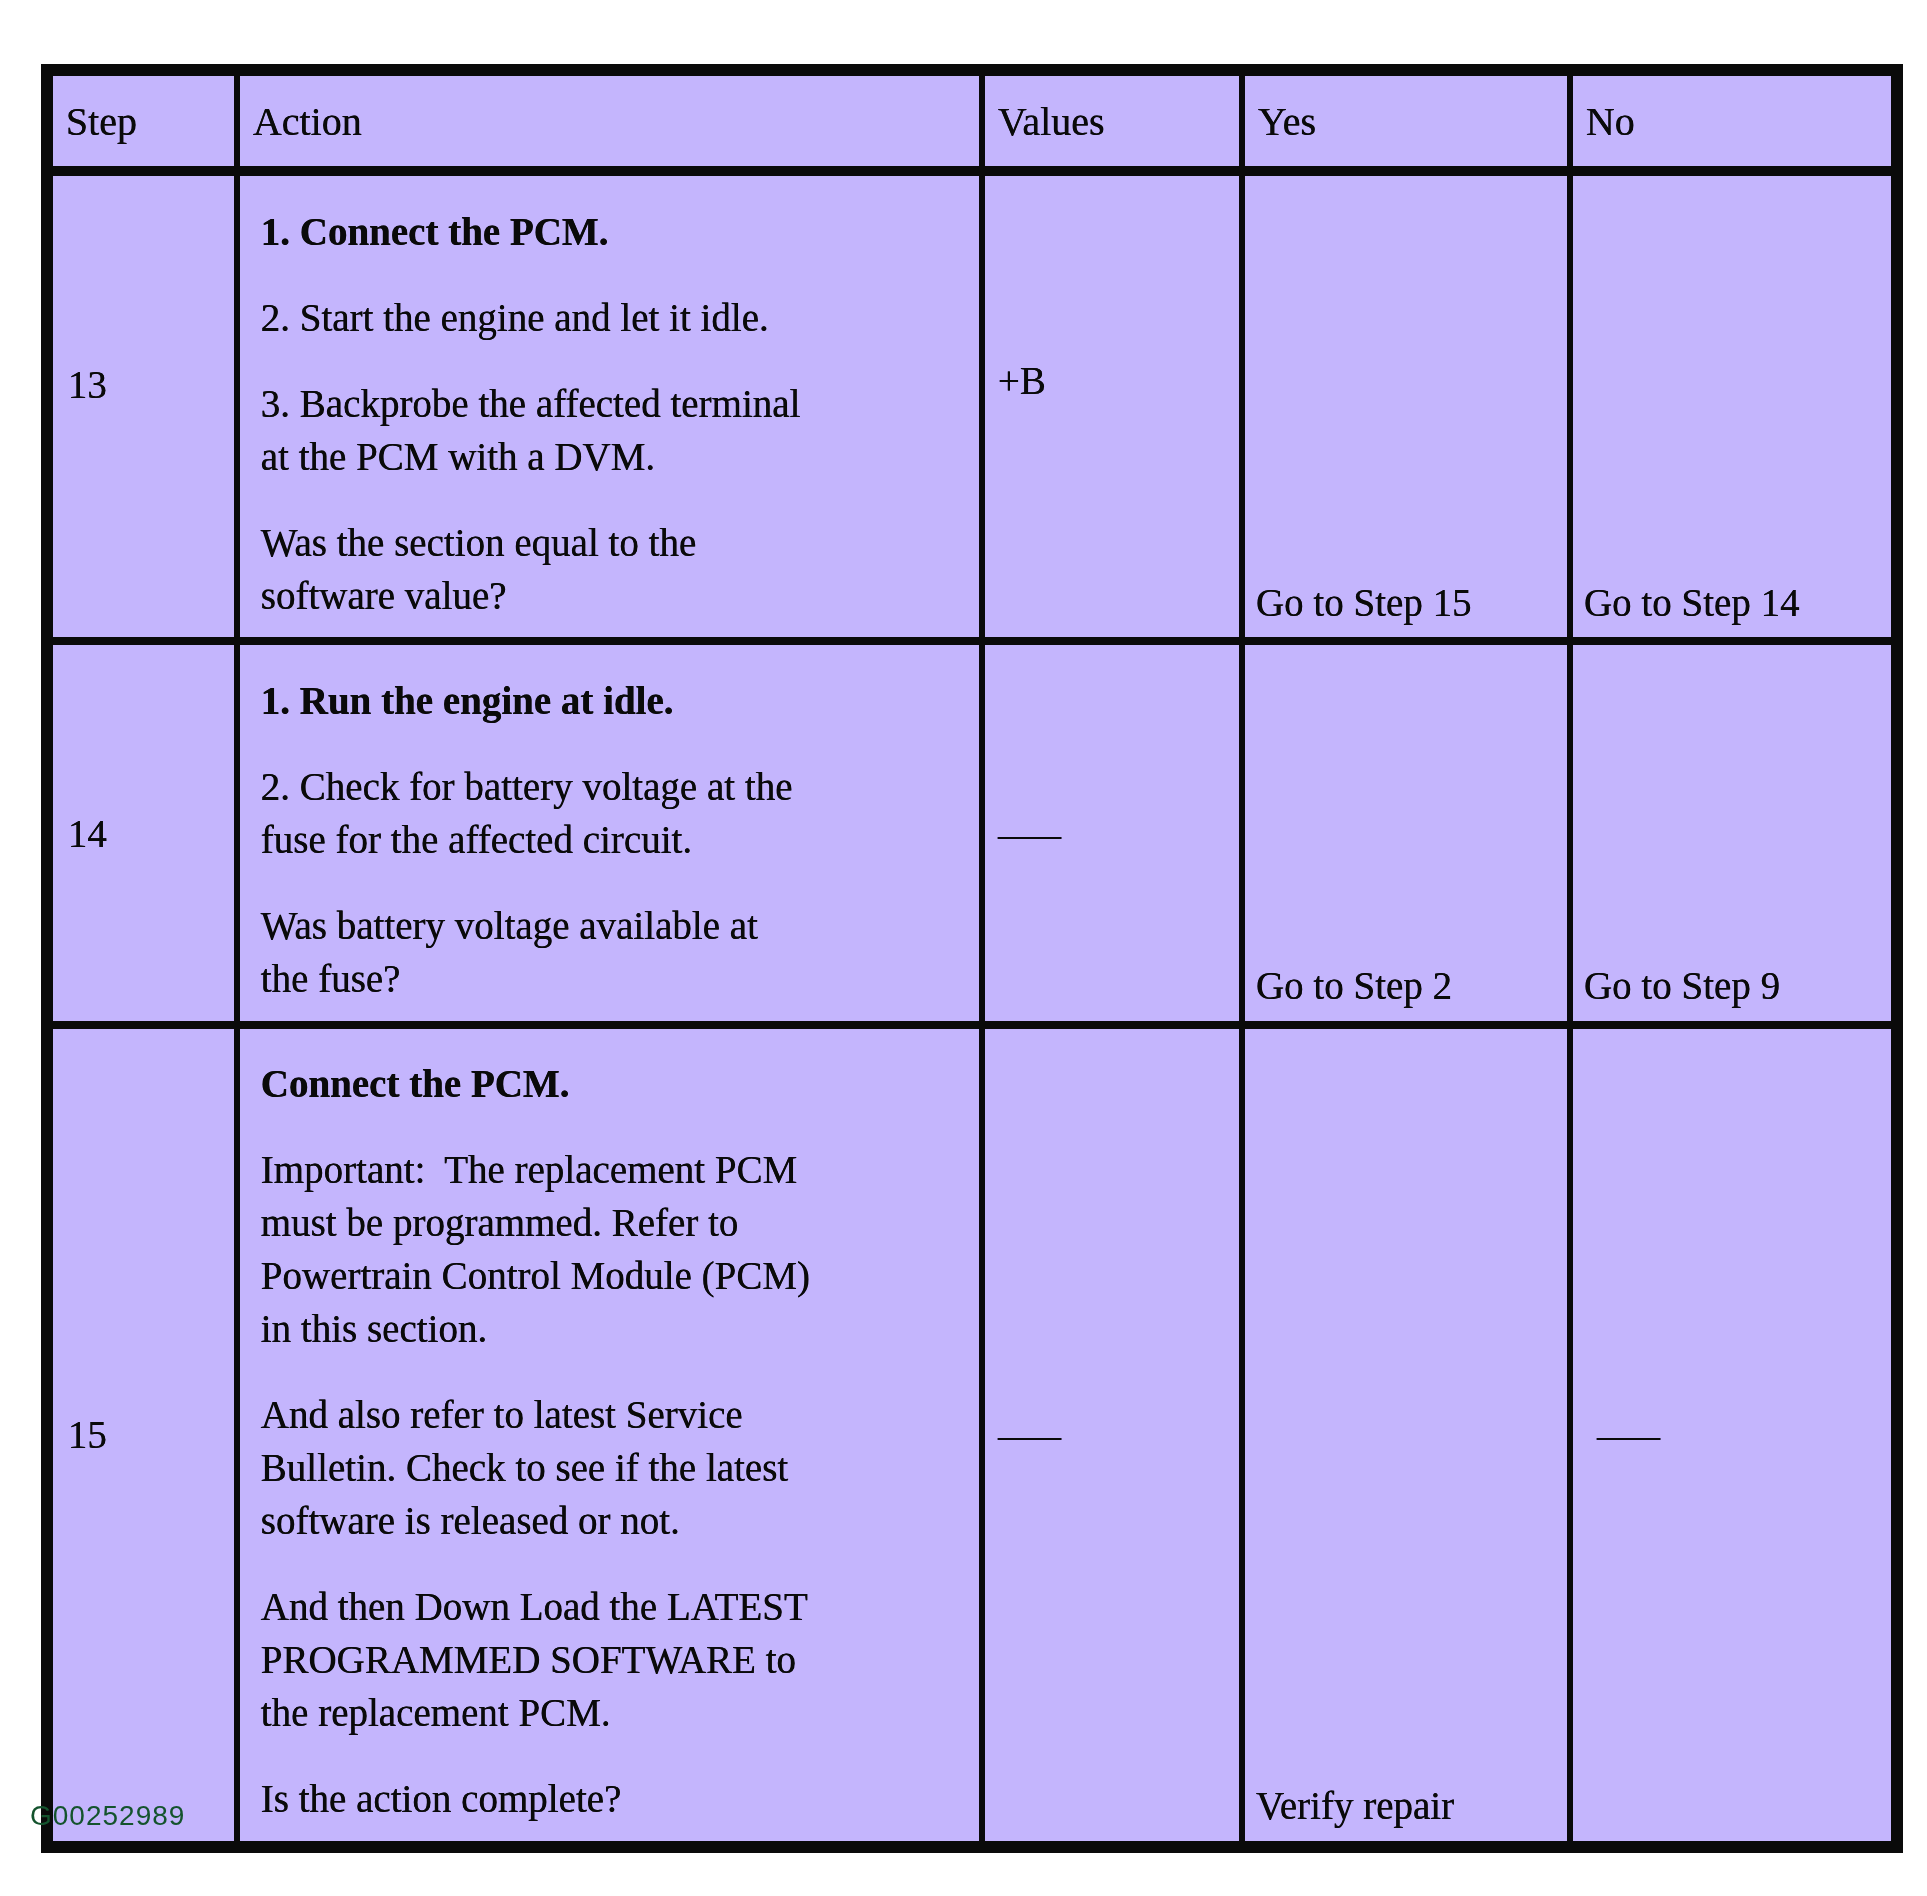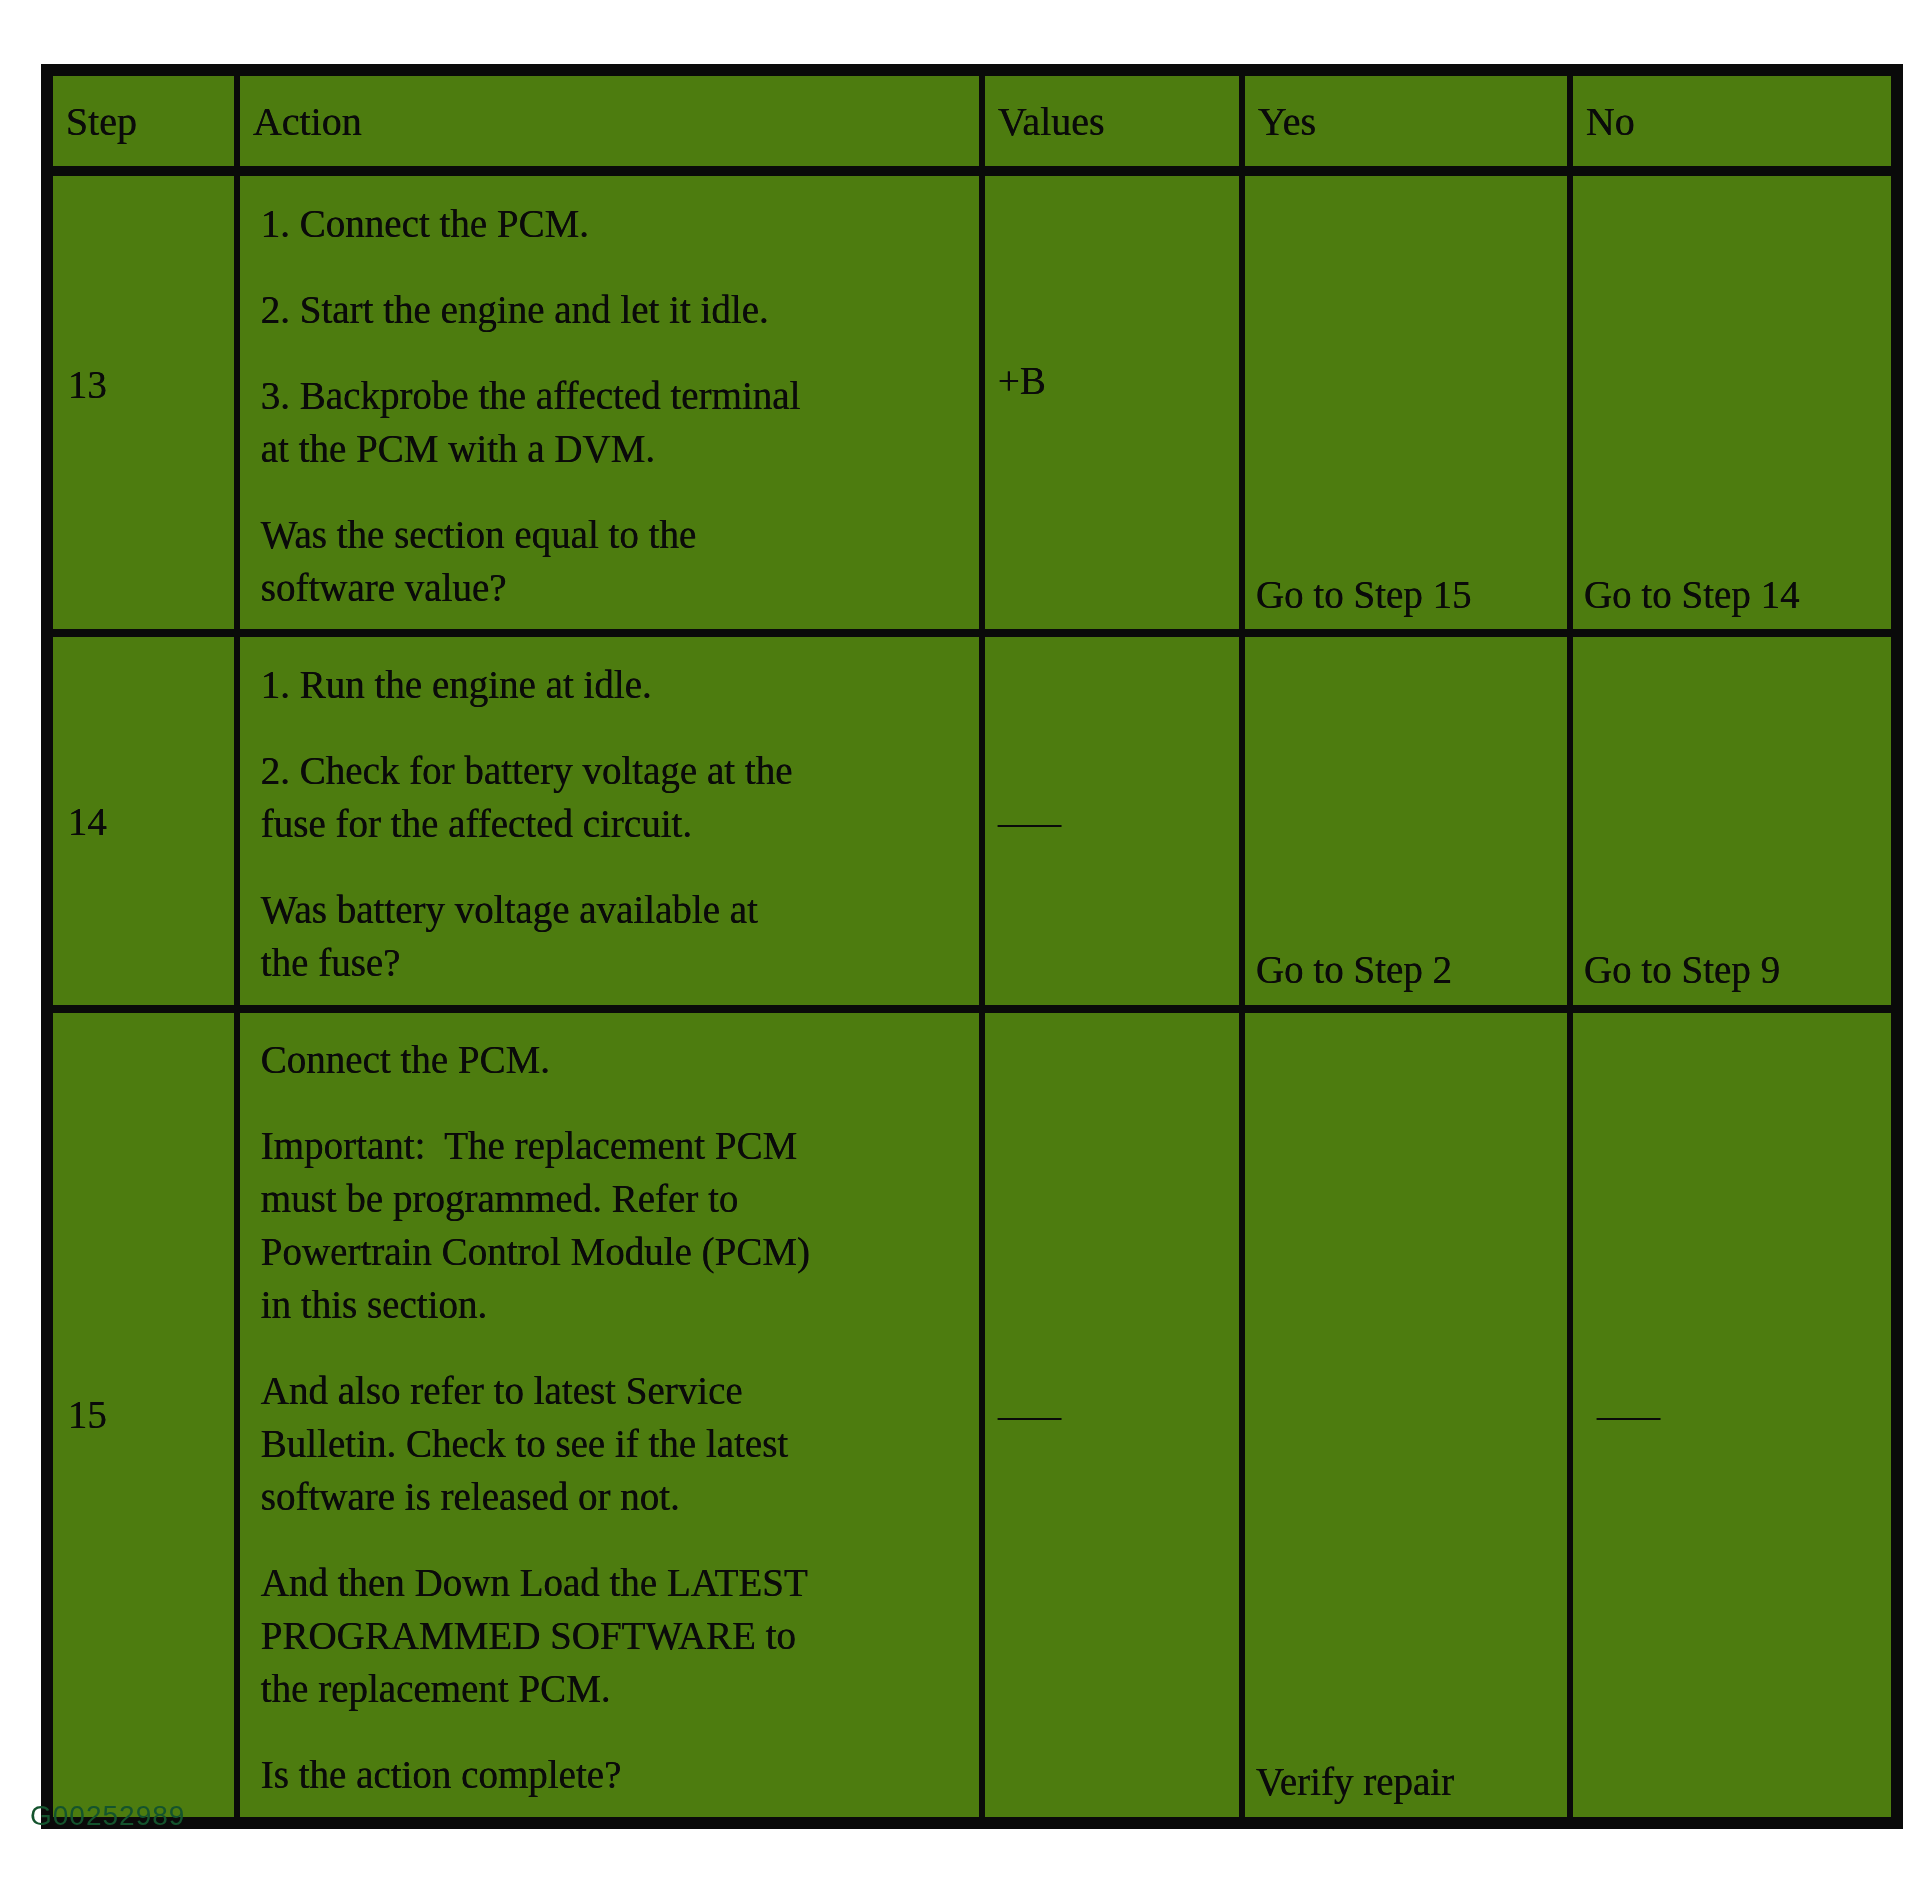--- a/index.html
+++ b/index.html
@@ -15,21 +15,21 @@
     color: #0a0a0a;
   }
   table.diag {
     position: absolute;
     left: 41px;
     top: 64px;
     width: 1851px;
     border-collapse: collapse;
     table-layout: fixed;
     border: 12.7px solid #0a0a0a;
-    background: #4d7c0f;
+    background: #c4b5fd;
   }
   th, td {
     border: 6.9px solid #0a0a0a;
     padding: 0;
     font-size: 39px;
     line-height: 53px;
     text-shadow: 0.4px 0 0 currentColor;
   }
   thead th {
     border-bottom-width: 10.8px;
@@ -40,21 +40,21 @@
     vertical-align: middle;
     padding-left: 12.7px;
   }
   tbody td { border-top-width: 8.8px; }
 
   .action-cell {
     vertical-align: top;
     padding: 12.7px 19.6px 15.7px 20.6px;
   }
   .para { margin: 33px 0 0 0; }
-  .para.first { margin-top: 8px; }
+  .para.first { margin-top: 16px; font-weight: bold; }
   .line { display: block; white-space: pre-wrap; }
   .uline {
     text-decoration-thickness: 3.9px;
     text-underline-offset: 6.9px;
   }
   .step-cell {
     vertical-align: middle;
     padding-left: 14.7px;
   }
   .values-cell {

